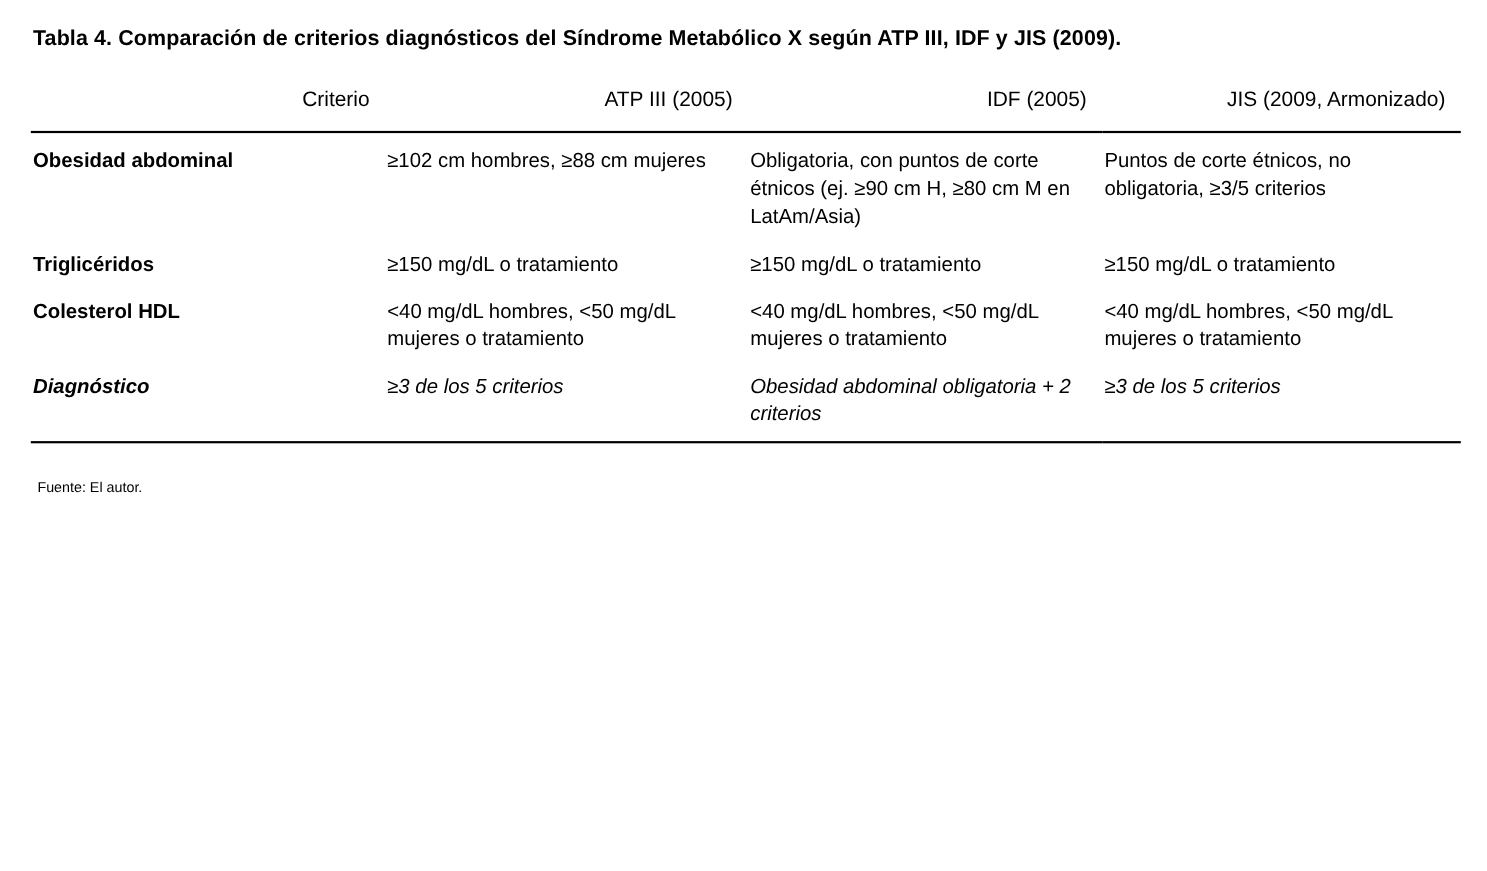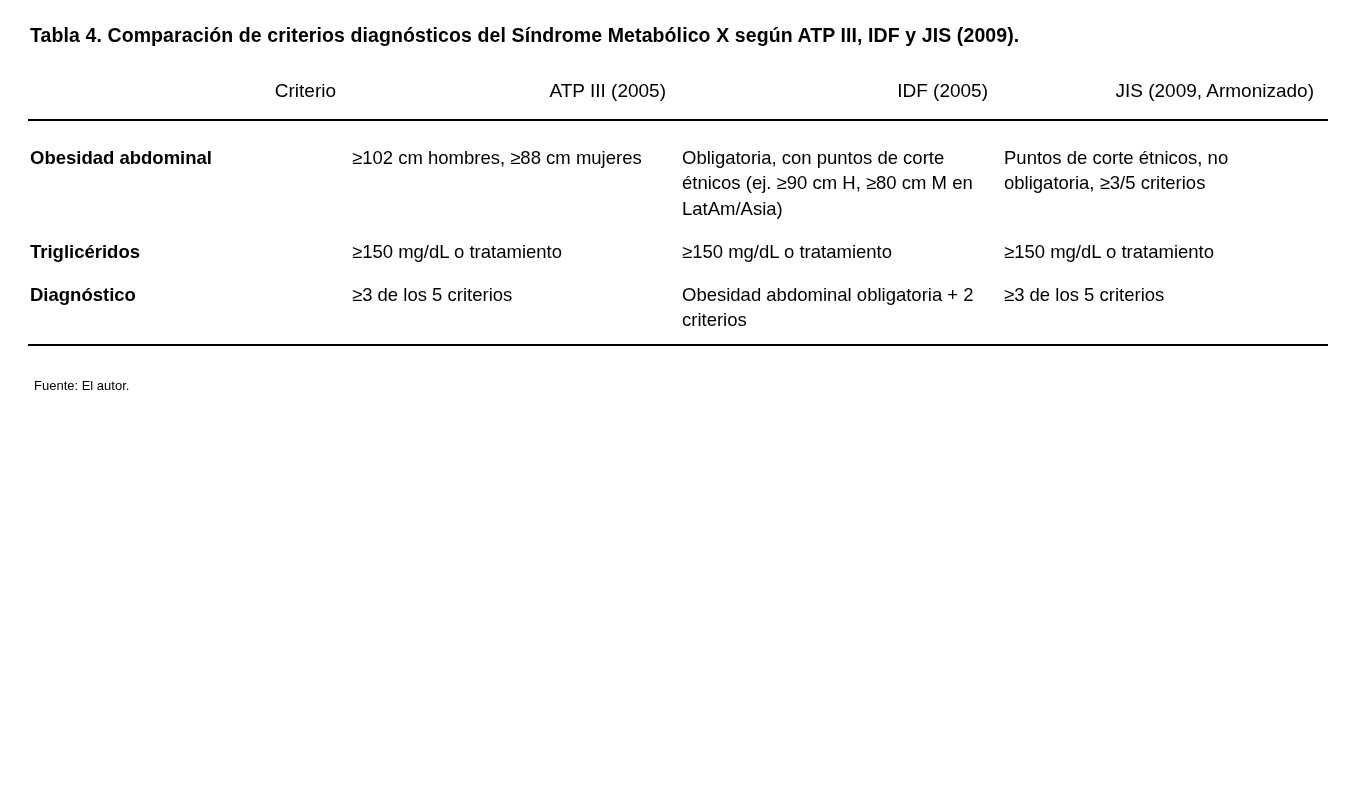--- a/index.html
+++ b/index.html
@@ -55,23 +55,24 @@
     line-height: 1.36;
     padding: 9px 14px 9px 2px;
     vertical-align: top;
   }
   tbody td.rowhead {
     font-weight: bold;
   }
   tbody tr.last td {
     border-bottom: 2.3px solid #000;
     padding-bottom: 12px;
+    font-style: italic;
   }
   tbody tr:first-child td {
-    padding-top: 24px;
+    padding-top: 12px;
     margin-top: 20px;
   }
   .source {
     font-size: 13px;
     line-height: 1.3;
     margin-top: 32px;
     padding-left: 6px;
   }
 </style>
 </head>
@@ -102,20 +103,26 @@
         <td>≥102 cm hombres, ≥88 cm mujeres</td>
         <td>Obligatoria, con puntos de corte étnicos (ej. ≥90 cm H, ≥80 cm M en LatAm/Asia)</td>
         <td>Puntos de corte étnicos, no obligatoria, ≥3/5 criterios</td>
       </tr>
       <tr>
         <td class="rowhead">Triglicéridos</td>
         <td>≥150 mg/dL o tratamiento</td>
         <td>≥150 mg/dL o tratamiento</td>
         <td>≥150 mg/dL o tratamiento</td>
       </tr>
+      <tr>
+        <td class="rowhead">Colesterol HDL</td>
+        <td>&lt;40 mg/dL hombres, &lt;50 mg/dL mujeres o tratamiento</td>
+        <td>&lt;40 mg/dL hombres, &lt;50 mg/dL mujeres o tratamiento</td>
+        <td>&lt;40 mg/dL hombres, &lt;50 mg/dL mujeres o tratamiento</td>
+      </tr>
       <tr class="last">
         <td class="rowhead">Diagnóstico</td>
         <td>≥3 de los 5 criterios</td>
         <td>Obesidad abdominal obligatoria + 2 criterios</td>
         <td>≥3 de los 5 criterios</td>
       </tr>
     </tbody>
   </table>
 
   <div class="source">Fuente: El autor.</div>

